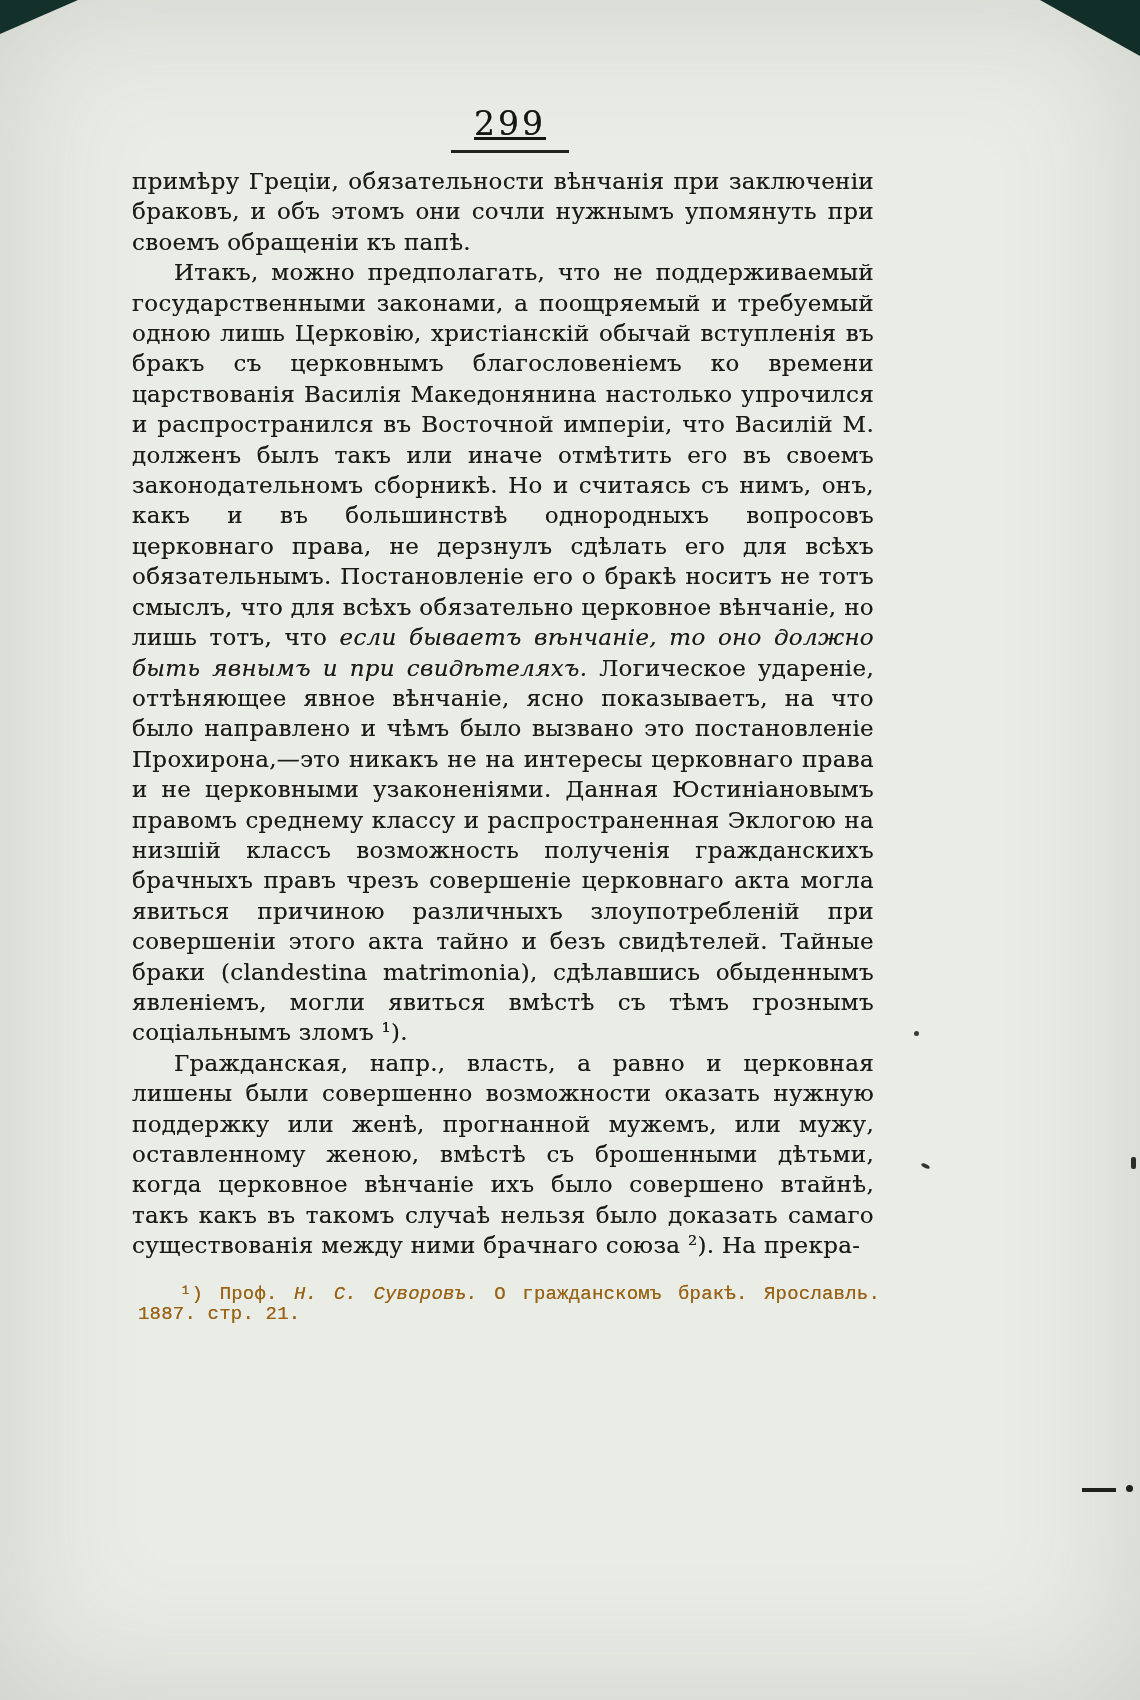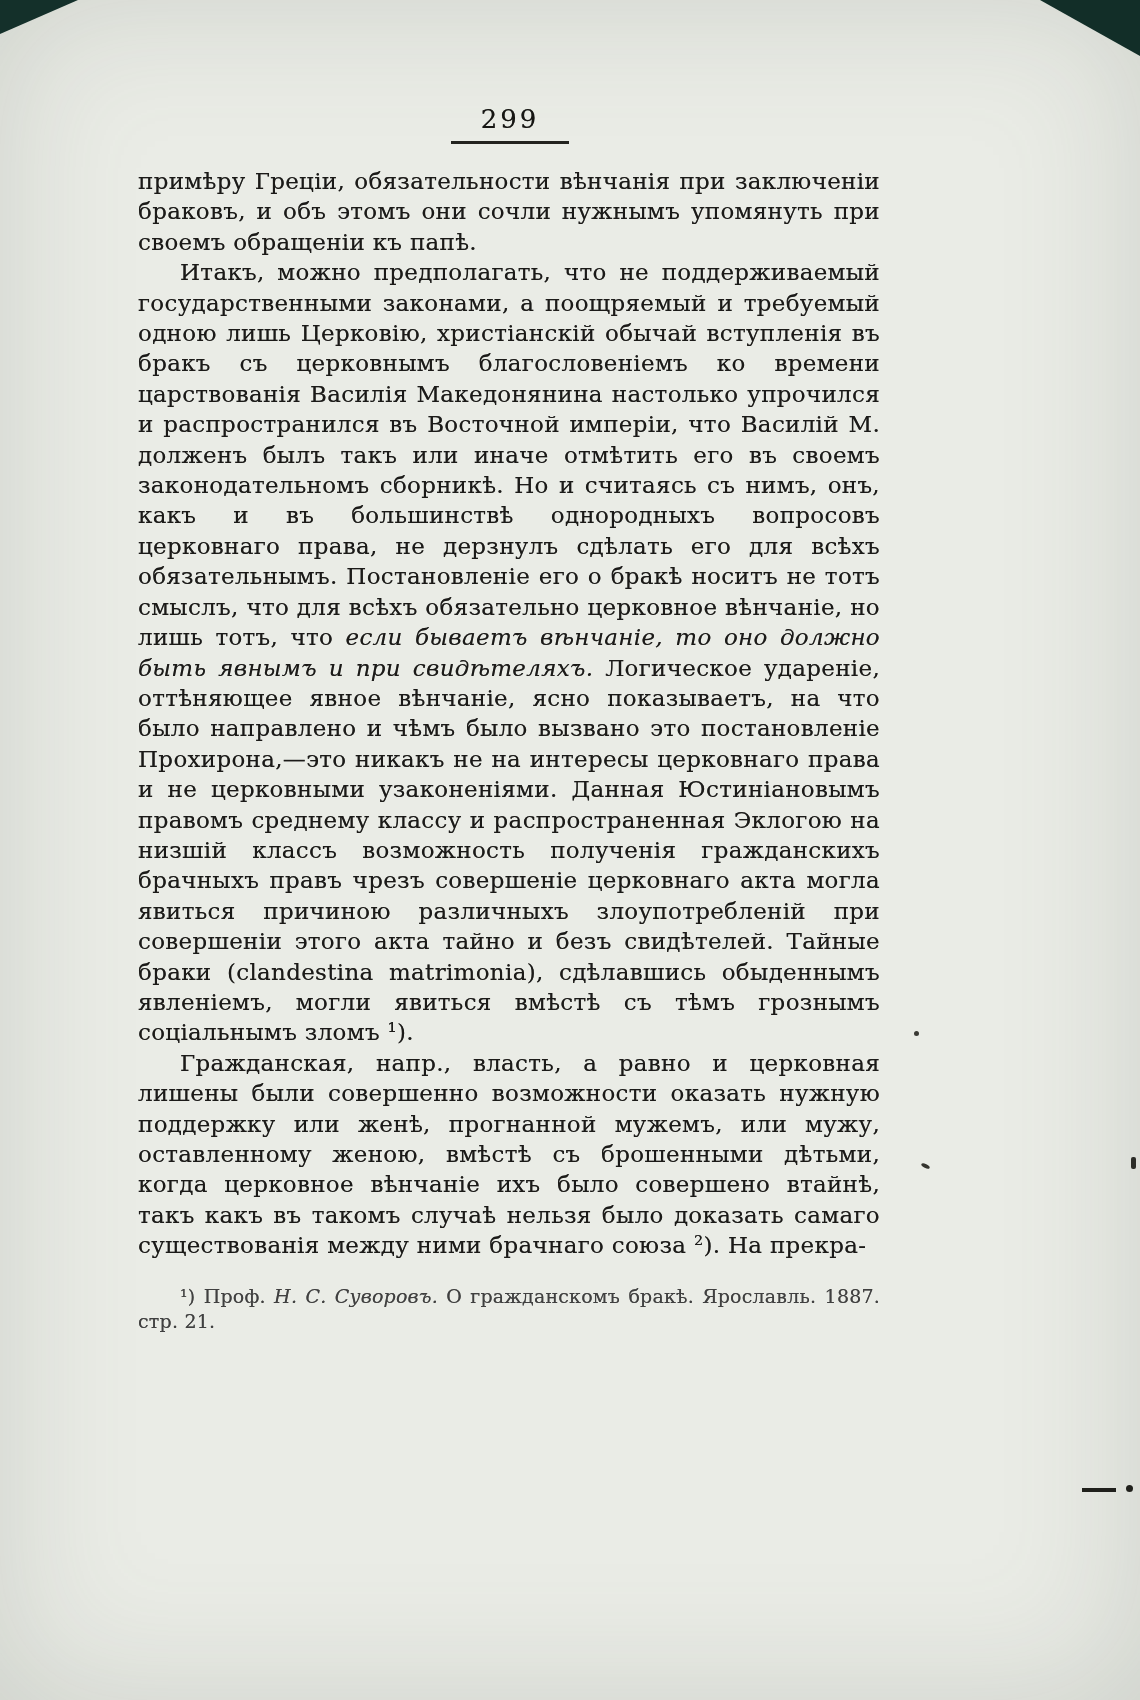--- a/index.html
+++ b/index.html
@@ -57,57 +57,59 @@
     background: #2c2c27;
   }
   
   .pageno-wrap {
     position: absolute;
     left: 140px; top: 104px;
     width: 740px;
     text-align: center;
   }
   .pageno {
-    font-size: 26px;
+    font-size: 33px;
     letter-spacing: 3px;
     color: #161613;
     text-shadow: 0 0 0.6px rgba(0,0,0,0.55);
+    text-decoration: underline;
   }
   .pageno-rule {
     width: 118px;
     height: 2.5px;
     background: #23231f;
     margin: 7px auto 0 auto;
   }
   
   .body-text {
     position: absolute;
-    left: 138px; top: 166px;
+    left: 132px; top: 166px;
     width: 742px;
     font-size: 23px;
     line-height: 30.4px;
     letter-spacing: 0.3px;
     text-align: justify;
     color: #1b1a18;
     text-shadow: 0 0 0.6px rgba(10,10,10,0.55);
   }
   .body-text p { margin: 0; }
   .indent { text-indent: 42px; }
   em { font-style: italic; }
   
   .footnotes {
     position: absolute;
     left: 138px; top: 1284px;
     width: 742px;
     font-size: 19px;
-    line-height: 25px;
+    line-height: 20px;
     letter-spacing: 0.2px;
     text-align: justify;
-    color: #404040;
+    color: #a16207;
     text-shadow: 0 0 0.5px rgba(10,10,10,0.5);
+    font-family: Liberation Mono, monospace;
   }
   .footnotes p { margin: 0; }
 </style>
 </head>
 <body>
 
 <div class="page">
 
   <div class="corner-tl"></div>
   <div class="corner-tr"></div>

